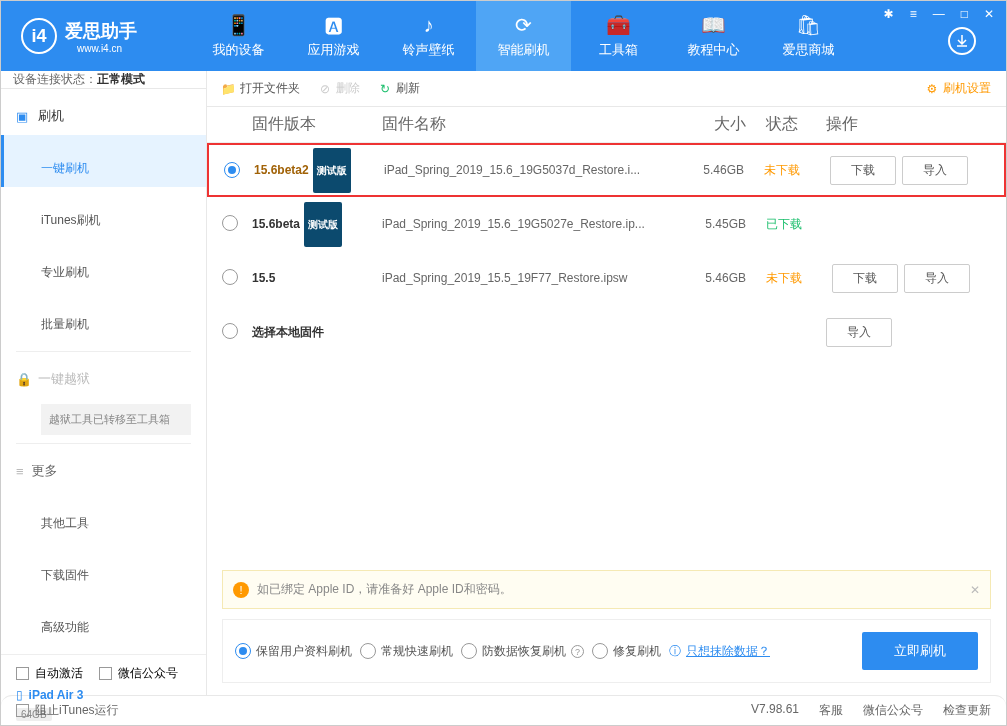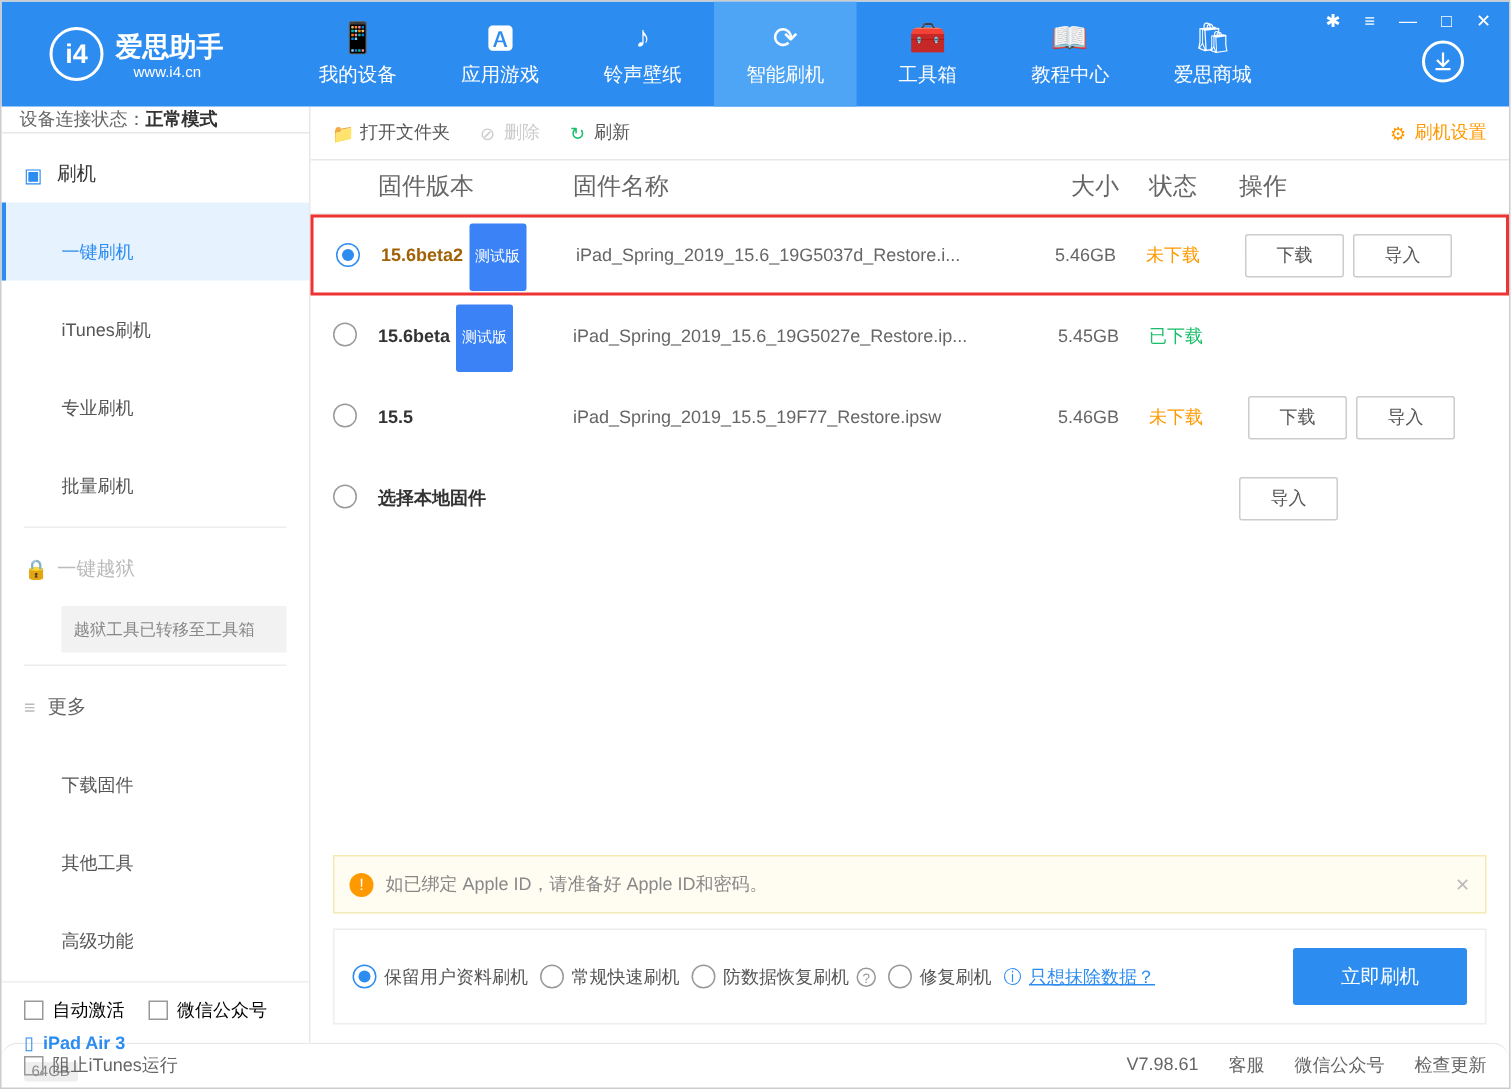--- a/index.html
+++ b/index.html
@@ -1,18 +1,18 @@
 <!DOCTYPE html>
 <html><head>
 <meta charset="utf-8">
 <style>
 * { margin: 0; padding: 0; box-sizing: border-box; font-family: "Microsoft YaHei", Arial, sans-serif; }
 body { width: 1007px; height: 726px; background: #fff; overflow: hidden; border: 1px solid #ccc; }
 .header { height: 70px; background: linear-gradient(#2d8cf0, #2d8cf0); display: flex; align-items: center; color: #fff; position: relative; }
-.logo-area { display: flex; align-items: center; padding: 0 32px; width: 190px; }
+.logo-area { display: flex; align-items: center; padding: 0 20px; width: 190px; }
 .logo-circle { width: 36px; height: 36px; border: 2px solid #fff; border-radius: 50%; display: flex; align-items: center; justify-content: center; font-weight: bold; font-size: 18px; }
 .logo-text { margin-left: 8px; }
 .logo-title { font-size: 18px; font-weight: bold; }
 .logo-url { font-size: 10px; margin-left: 12px; }
 .nav-tabs { display: flex; height: 100%; }
 .nav-tab { width: 95px; display: flex; flex-direction: column; align-items: center; justify-content: center; cursor: pointer; font-size: 13px; }
 .nav-tab.active { background: #4fa5f5; }
 .nav-icon { width: 24px; height: 24px; margin-bottom: 4px; display: flex; align-items: center; justify-content: center; font-size: 20px; }
 .window-controls { position: absolute; top: 4px; right: 8px; display: flex; gap: 8px; color: #fff; font-size: 12px; }
 .wc-btn { cursor: pointer; padding: 2px 4px; }
@@ -45,21 +45,21 @@
 .col-version { width: 130px; }
 .col-name { flex: 1; }
 .col-size { width: 75px; text-align: right; }
 .col-status { width: 80px; padding-left: 20px; }
 .col-action { width: 165px; }
 .fw-row { height: 54px; display: flex; align-items: center; padding: 0 15px; font-size: 12px; color: #666; }
 .fw-row.highlighted { border: 2px solid #e33; }
 .radio { width: 16px; height: 16px; border: 1px solid #999; border-radius: 50%; display: inline-flex; align-items: center; justify-content: center; }
 .radio.selected { border-color: #2d8cf0; }
 .radio.selected::after { content: ""; width: 8px; height: 8px; background: #2d8cf0; border-radius: 50%; }
-.beta-badge { background: #3b82f6; color: #fff; padding: 17px 4px; border-radius: 2px; font-size: 10px; margin-left: 4px; }
+.beta-badge { background: #0c4a6e; color: #fff; padding: 17px 4px; border-radius: 2px; font-size: 10px; margin-left: 4px; font-weight: bold; }
 .not-downloaded { color: #f90; }
 .downloaded { color: #19be6b; }
 .action-btn { border: 1px solid #ccc; background: #fff; padding: 5px 20px; font-size: 12px; cursor: pointer; color: #555; border-radius: 2px; margin-left: 6px; }
 .notice-bar { margin: 0 15px 10px; background: #fffdf2; border: 1px solid #f5e9b4; padding: 10px; font-size: 12px; color: #888; display: flex; align-items: center; position: relative; }
 .notice-icon { width: 16px; height: 16px; background: #f90; border-radius: 50%; color: #fff; text-align: center; line-height: 16px; margin-right: 8px; font-size: 11px; }
 .close-x { position: absolute; right: 10px; cursor: pointer; color: #bbb; }
 .options-bar { margin: 0 15px 12px; display: flex; align-items: center; gap: 8px; font-size: 12px; color: #555; border: 1px solid #eee; padding: 12px; }
 .opt { display: flex; align-items: center; gap: 5px; }
 .flash-btn { background: #2d8cf0; color: #fff; border: none; padding: 10px 32px; font-size: 13px; cursor: pointer; border-radius: 2px; margin-left: auto; }
 .footer { height: 30px; border-top: 1px solid #e8e8e8; display: flex; align-items: center; padding: 0 15px; font-size: 12px; color: #666; gap: 20px; border-radius: 11px; }
@@ -145,22 +145,22 @@
         <span class="sq" style="color:#bbb">🔒</span>
         <span>一键越狱</span>
       </div>
       <div class="side-note">越狱工具已转移至工具箱</div>
       <div class="side-divider"></div>
       <div class="side-more">
         <span class="sq" style="color:#bbb;margin-right:8px">≡</span>
         <span>更多</span>
       </div>
       <div id="side-more-items">
+          <div class="side-item">其他工具</div>
           <div class="side-item">下载固件</div>
-          <div class="side-item">其他工具</div>
           <div class="side-item">高级功能</div>
         </div>
     </div>
     <div class="device-info">
       <div class="device-row">
         <span class="checkbox"></span>
         <span>自动激活</span>
         <span style="margin-left:10px" class="checkbox"></span>
         <span>微信公众号</span>
       </div>

